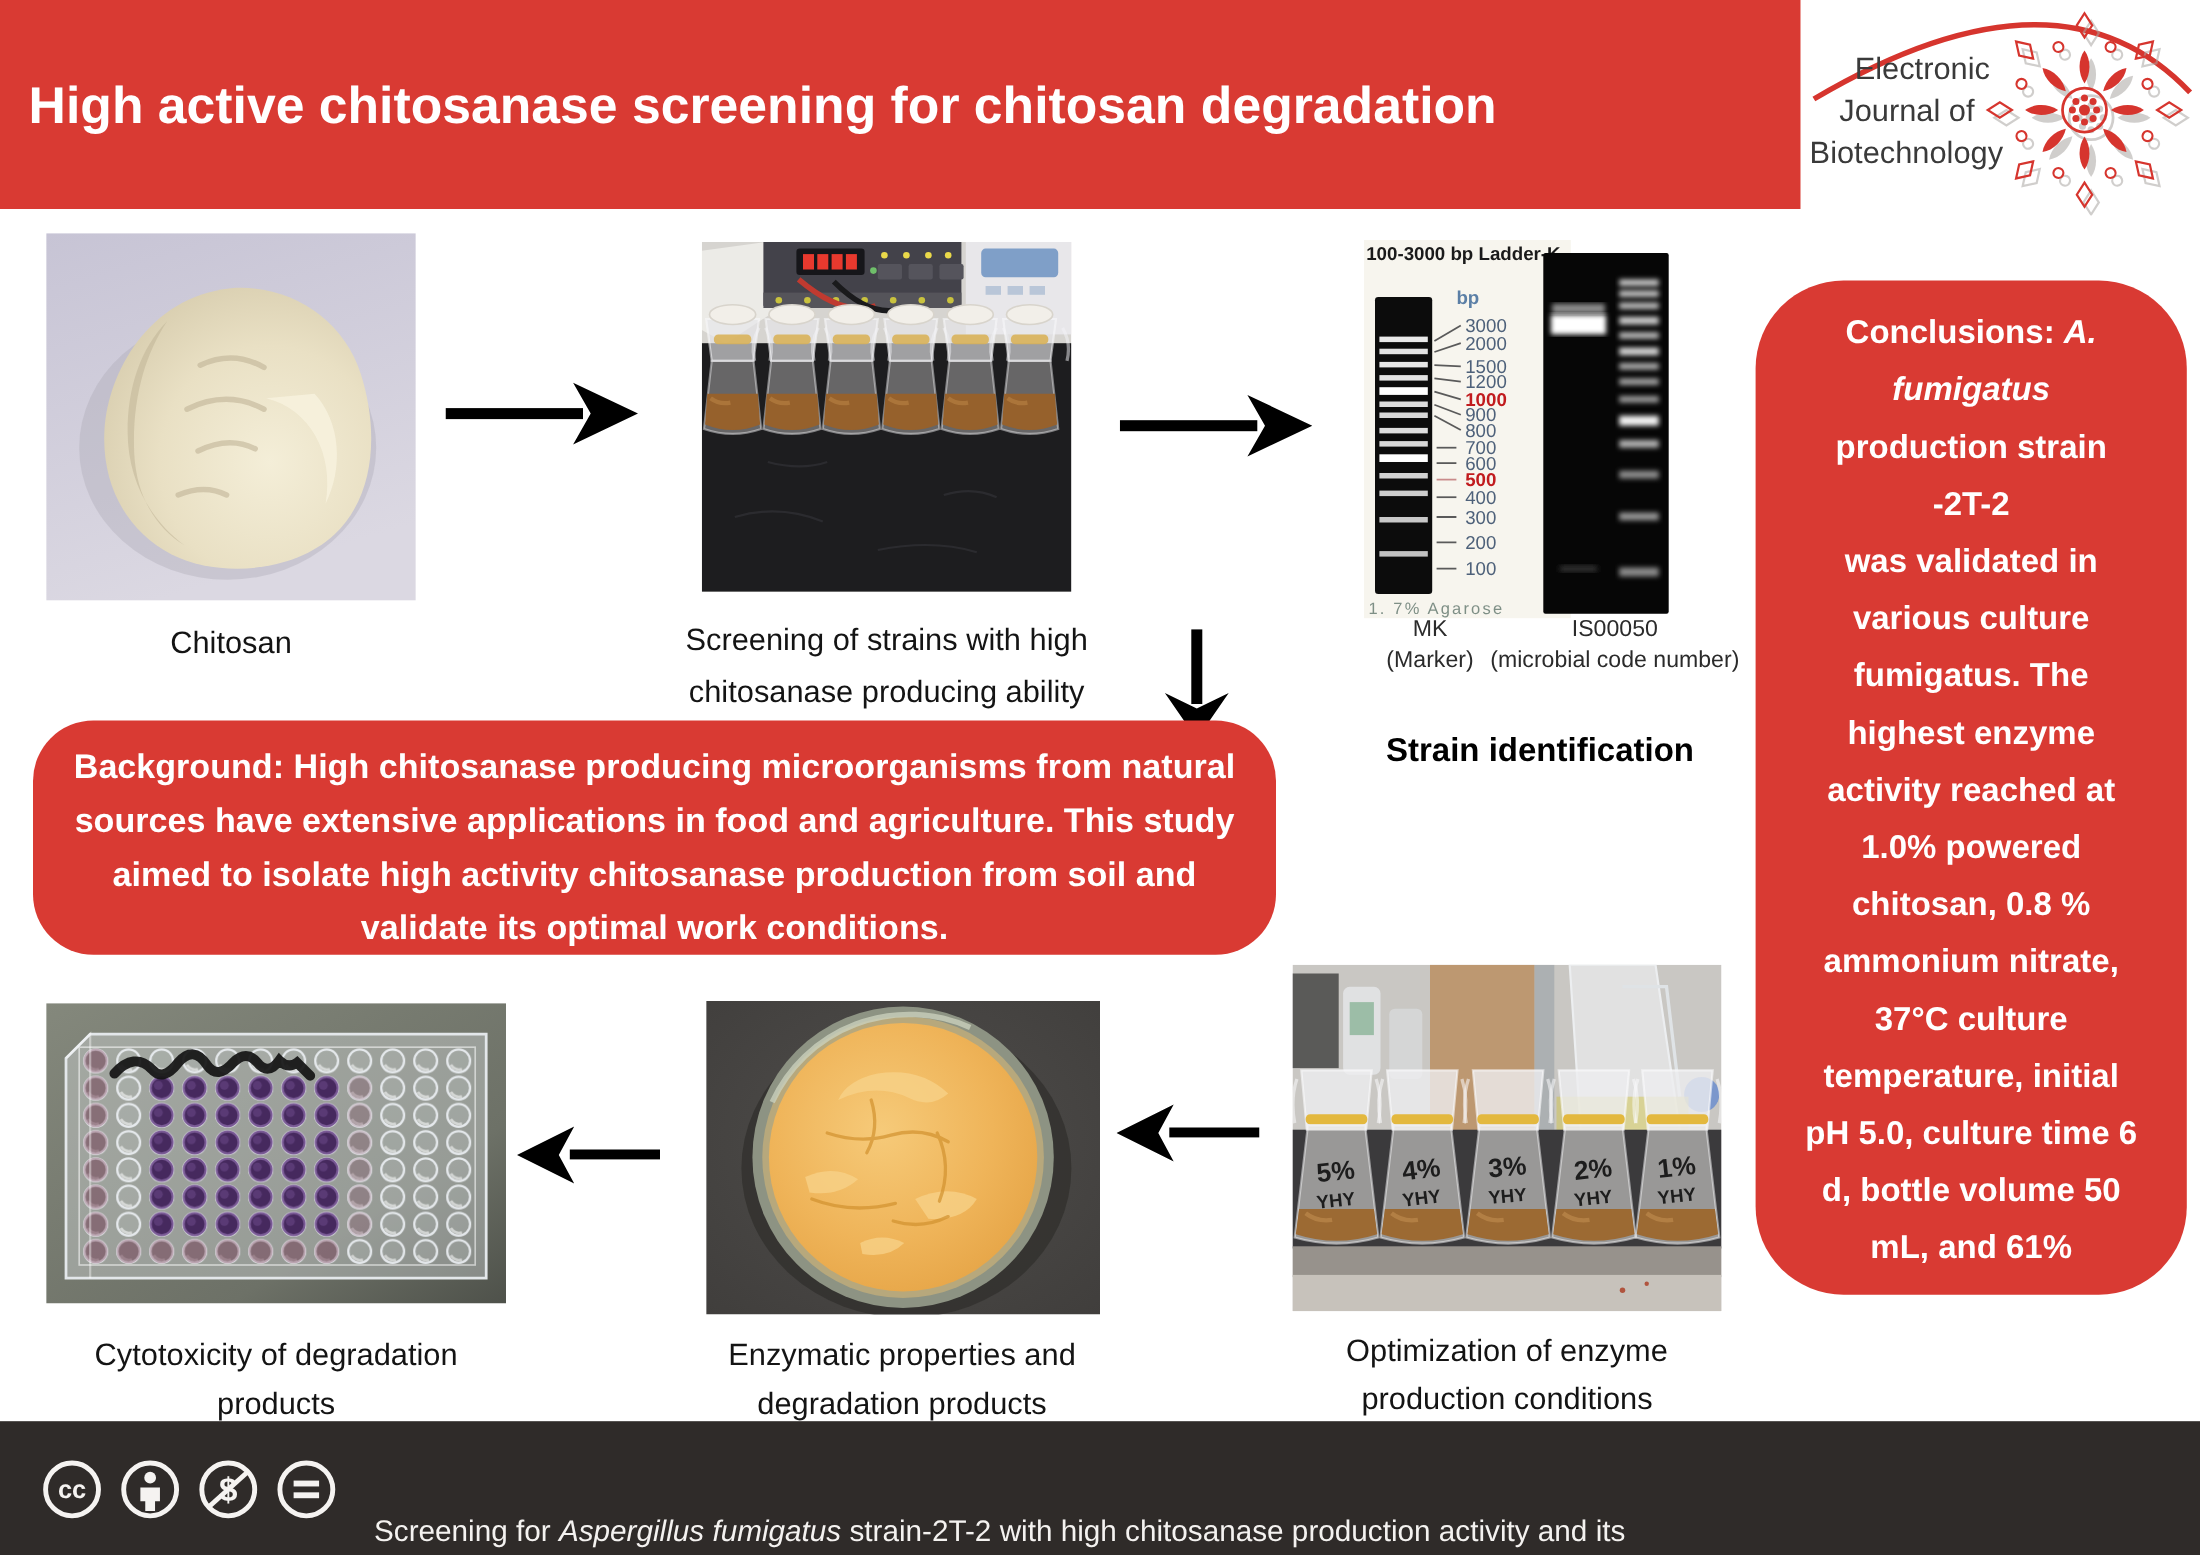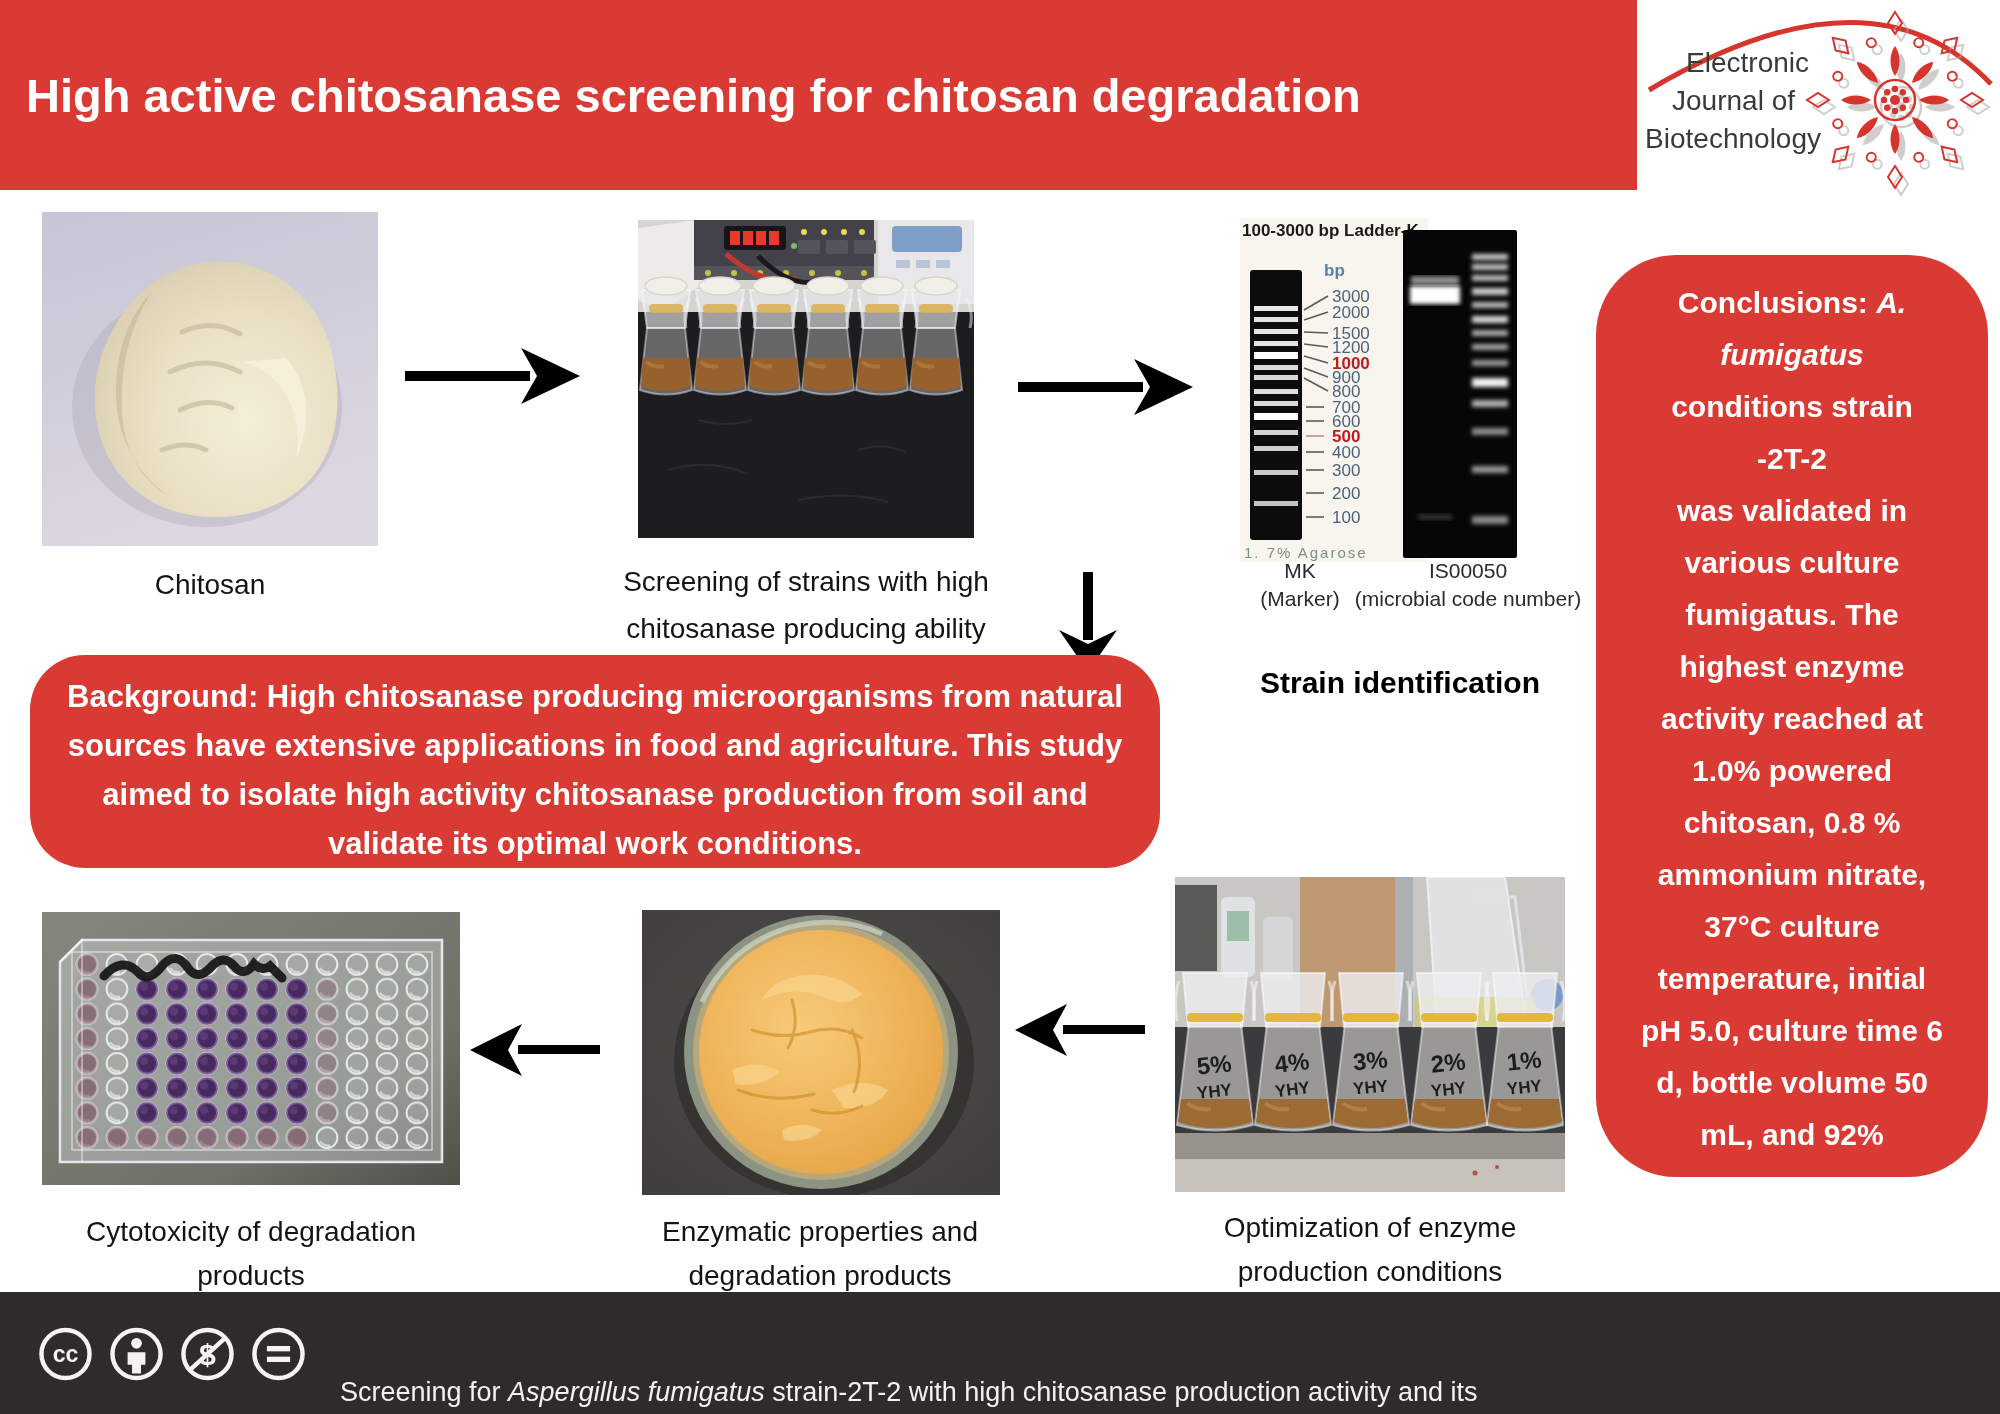--- a/index.html
+++ b/index.html
@@ -308,35 +308,35 @@
   <div class="abs redbox bg-box">
     <div>Background: High chitosanase producing microorganisms from natural</div>
     <div>sources have extensive applications in food and agriculture. This study</div>
     <div>aimed to isolate high activity chitosanase production from soil and</div>
     <div>validate its optimal work conditions.</div>
   </div>
 
   <div class="abs redbox concl-box">
     <div class="ln"><span>Conclusions: </span><span class="it">A.</span></div>
     <div class="ln it">fumigatus</div>
-    <div class="ln">conditions strain</div>
+    <div class="ln">production strain</div>
     <div class="ln">-2T-2</div>
     <div class="ln">was validated in</div>
     <div class="ln">various culture</div>
     <div class="ln">fumigatus. The</div>
     <div class="ln">highest enzyme</div>
     <div class="ln">activity reached at</div>
     <div class="ln">1.0% powered</div>
     <div class="ln">chitosan, 0.8 %</div>
     <div class="ln">ammonium nitrate,</div>
     <div class="ln">37°C culture</div>
     <div class="ln">temperature, initial</div>
     <div class="ln">pH 5.0, culture time 6</div>
     <div class="ln">d, bottle volume 50</div>
-    <div class="ln">mL, and 92%</div>
+    <div class="ln">mL, and 61%</div>
   </div>
 
   <svg class="abs" style="left:42px;top:912px" width="418" height="273" viewBox="0 0 418 273">
     <defs>
       <linearGradient id="benchg" x1="0" y1="0" x2="1" y2="1">
         <stop offset="0" stop-color="#84887c"></stop>
           <stop offset="0.7" stop-color="#6d7167"></stop>
           <stop offset="1" stop-color="#4e514a"></stop>
       </linearGradient>
       <pattern id="p-well" patternUnits="userSpaceOnUse" x="30" y="40" width="30" height="24.75">

